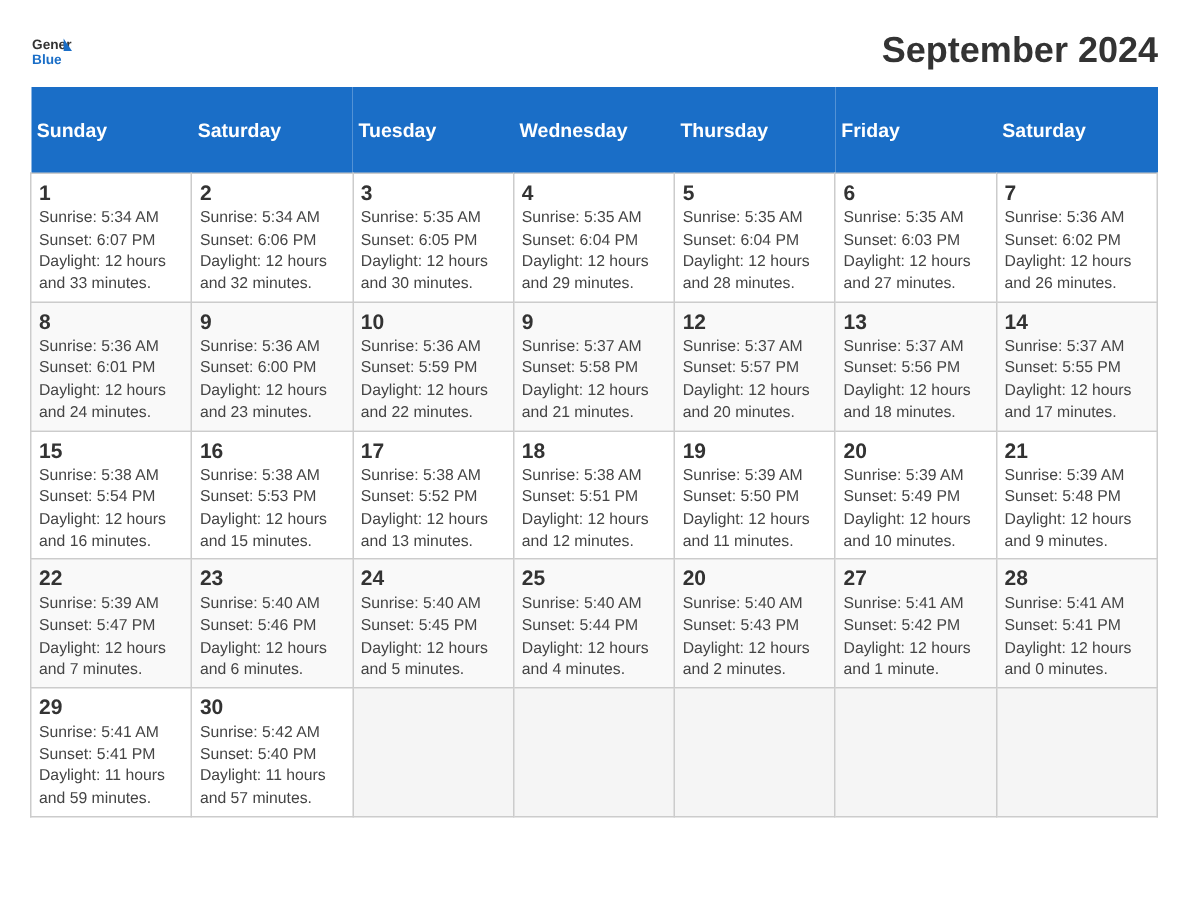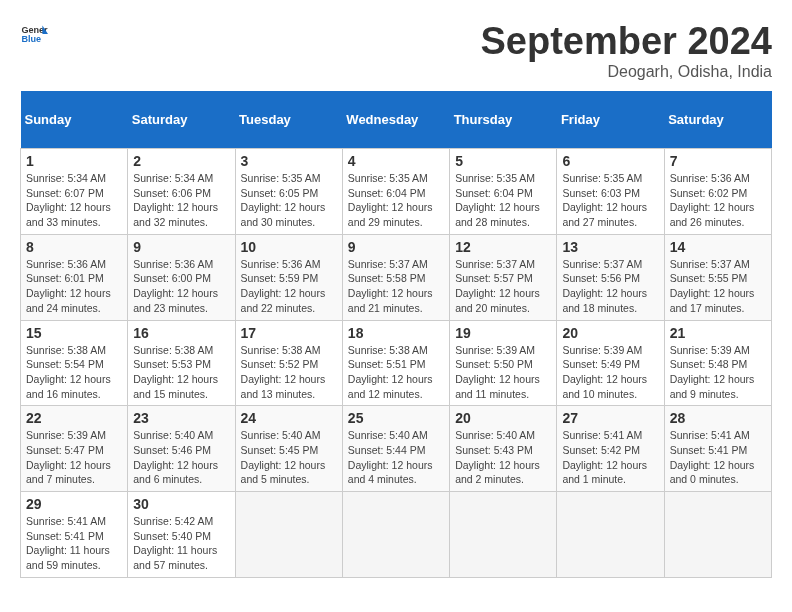--- a/index.html
+++ b/index.html
@@ -22,21 +22,21 @@
       gap: 4px;
     }
     .logo-icon {
       width: 28px;
       height: 28px;
     }
     .title-area {
       text-align: right;
     }
     .month-title {
-      font-size: 38px;
+      font-size: 24px;
       font-weight: bold;
       color: #333;
     }
     .location-title {
       font-size: 16px;
       color: #555;
     }
     table {
       width: 100%;
       border-collapse: collapse;
@@ -83,21 +83,20 @@
 <div class="header-area">
   <div class="logo">
     <svg class="logo-icon" viewBox="0 0 40 40">
       <text x="2" y="18" font-size="13" font-weight="bold" fill="#333">General</text>
       <text x="2" y="32" font-size="13" font-weight="bold" fill="#1a6ec7">Blue</text>
       <polygon points="32,8 40,20 32,20" fill="#1a6ec7"></polygon>
     </svg>
   </div>
   <div class="title-area">
     <div class="month-title">September 2024</div>
-    <div class="location-title">Deogarh, Odisha, India</div>
   </div>
 </div>
 
 <table>
   <thead>
     <tr>
     <th>Sunday</th>
         <th>Saturday</th>
         <th>Tuesday</th>
         <th>Wednesday</th>

